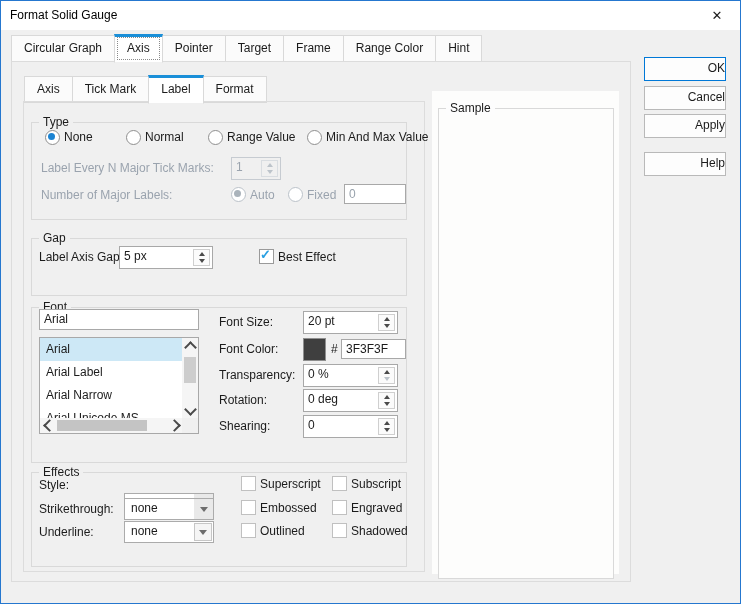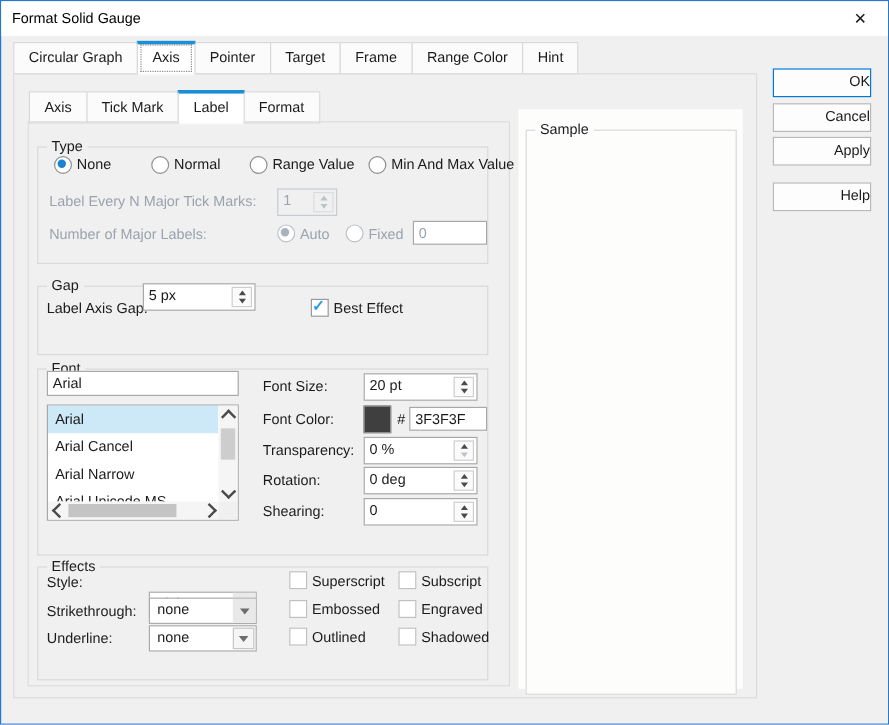--- a/index.html
+++ b/index.html
@@ -139,21 +139,21 @@
   <span class="radio sel disabled" style="left:230px;top:186px;"></span>
   <span class="lbl dis" style="left:249px;top:187px;">Auto</span>
   <span class="radio disabled" style="left:287px;top:186px;"></span>
   <span class="lbl dis" style="left:306px;top:187px;">Fixed</span>
   <div class="tf distext" style="left:343px;top:183px;width:52px;height:18px;">0</div>
 
   <div class="group" style="left:30px;top:227px;width:374px;height:56px;">
     <span class="legend">Gap</span>
   </div>
   <span class="lbl" style="left:38px;top:249px;">Label Axis Gap:</span>
-  <div class="spin" style="left:118px;top:235px;width:92px;height:21px;">
+  <div class="spin" style="left:118px;top:245px;width:92px;height:21px;">
     <span class="val">5 px</span>
     <span class="btns">
       <span class="sb">
           <span class="tri-up"></span>
         </span>
       <span class="sb">
           <span class="tri-down"></span>
         </span>
     </span>
   </div>
@@ -161,21 +161,21 @@
   <span class="lbl" style="left:277px;top:249px;">Best Effect</span>
 
   <div class="group" style="left:30px;top:296px;width:374px;height:154px;">
     <span class="legend">Font</span>
   </div>
   <div class="tf" style="left:38px;top:308px;width:150px;height:19px;">Arial</div>
 
   <div class="list" style="left:38px;top:336px;width:158px;height:95px;">
     <div class="viewport">
       <div class="litem sel">Arial</div>
-      <div class="litem">Arial Cancel</div>
+      <div class="litem">Arial Label</div>
       <div class="litem">Arial Narrow</div>
       <div class="litem">Arial Unicode MS</div>
     </div>
     <div class="vscroll">
       <span class="sbtn" style="left:0;top:0;width:16px;height:16px;">
           <span class="chev chev-up"></span>
         </span>
       <div class="vthumb"></div>
       <span class="sbtn" style="left:0;bottom:0;width:16px;height:16px;">
           <span class="chev chev-down"></span>

